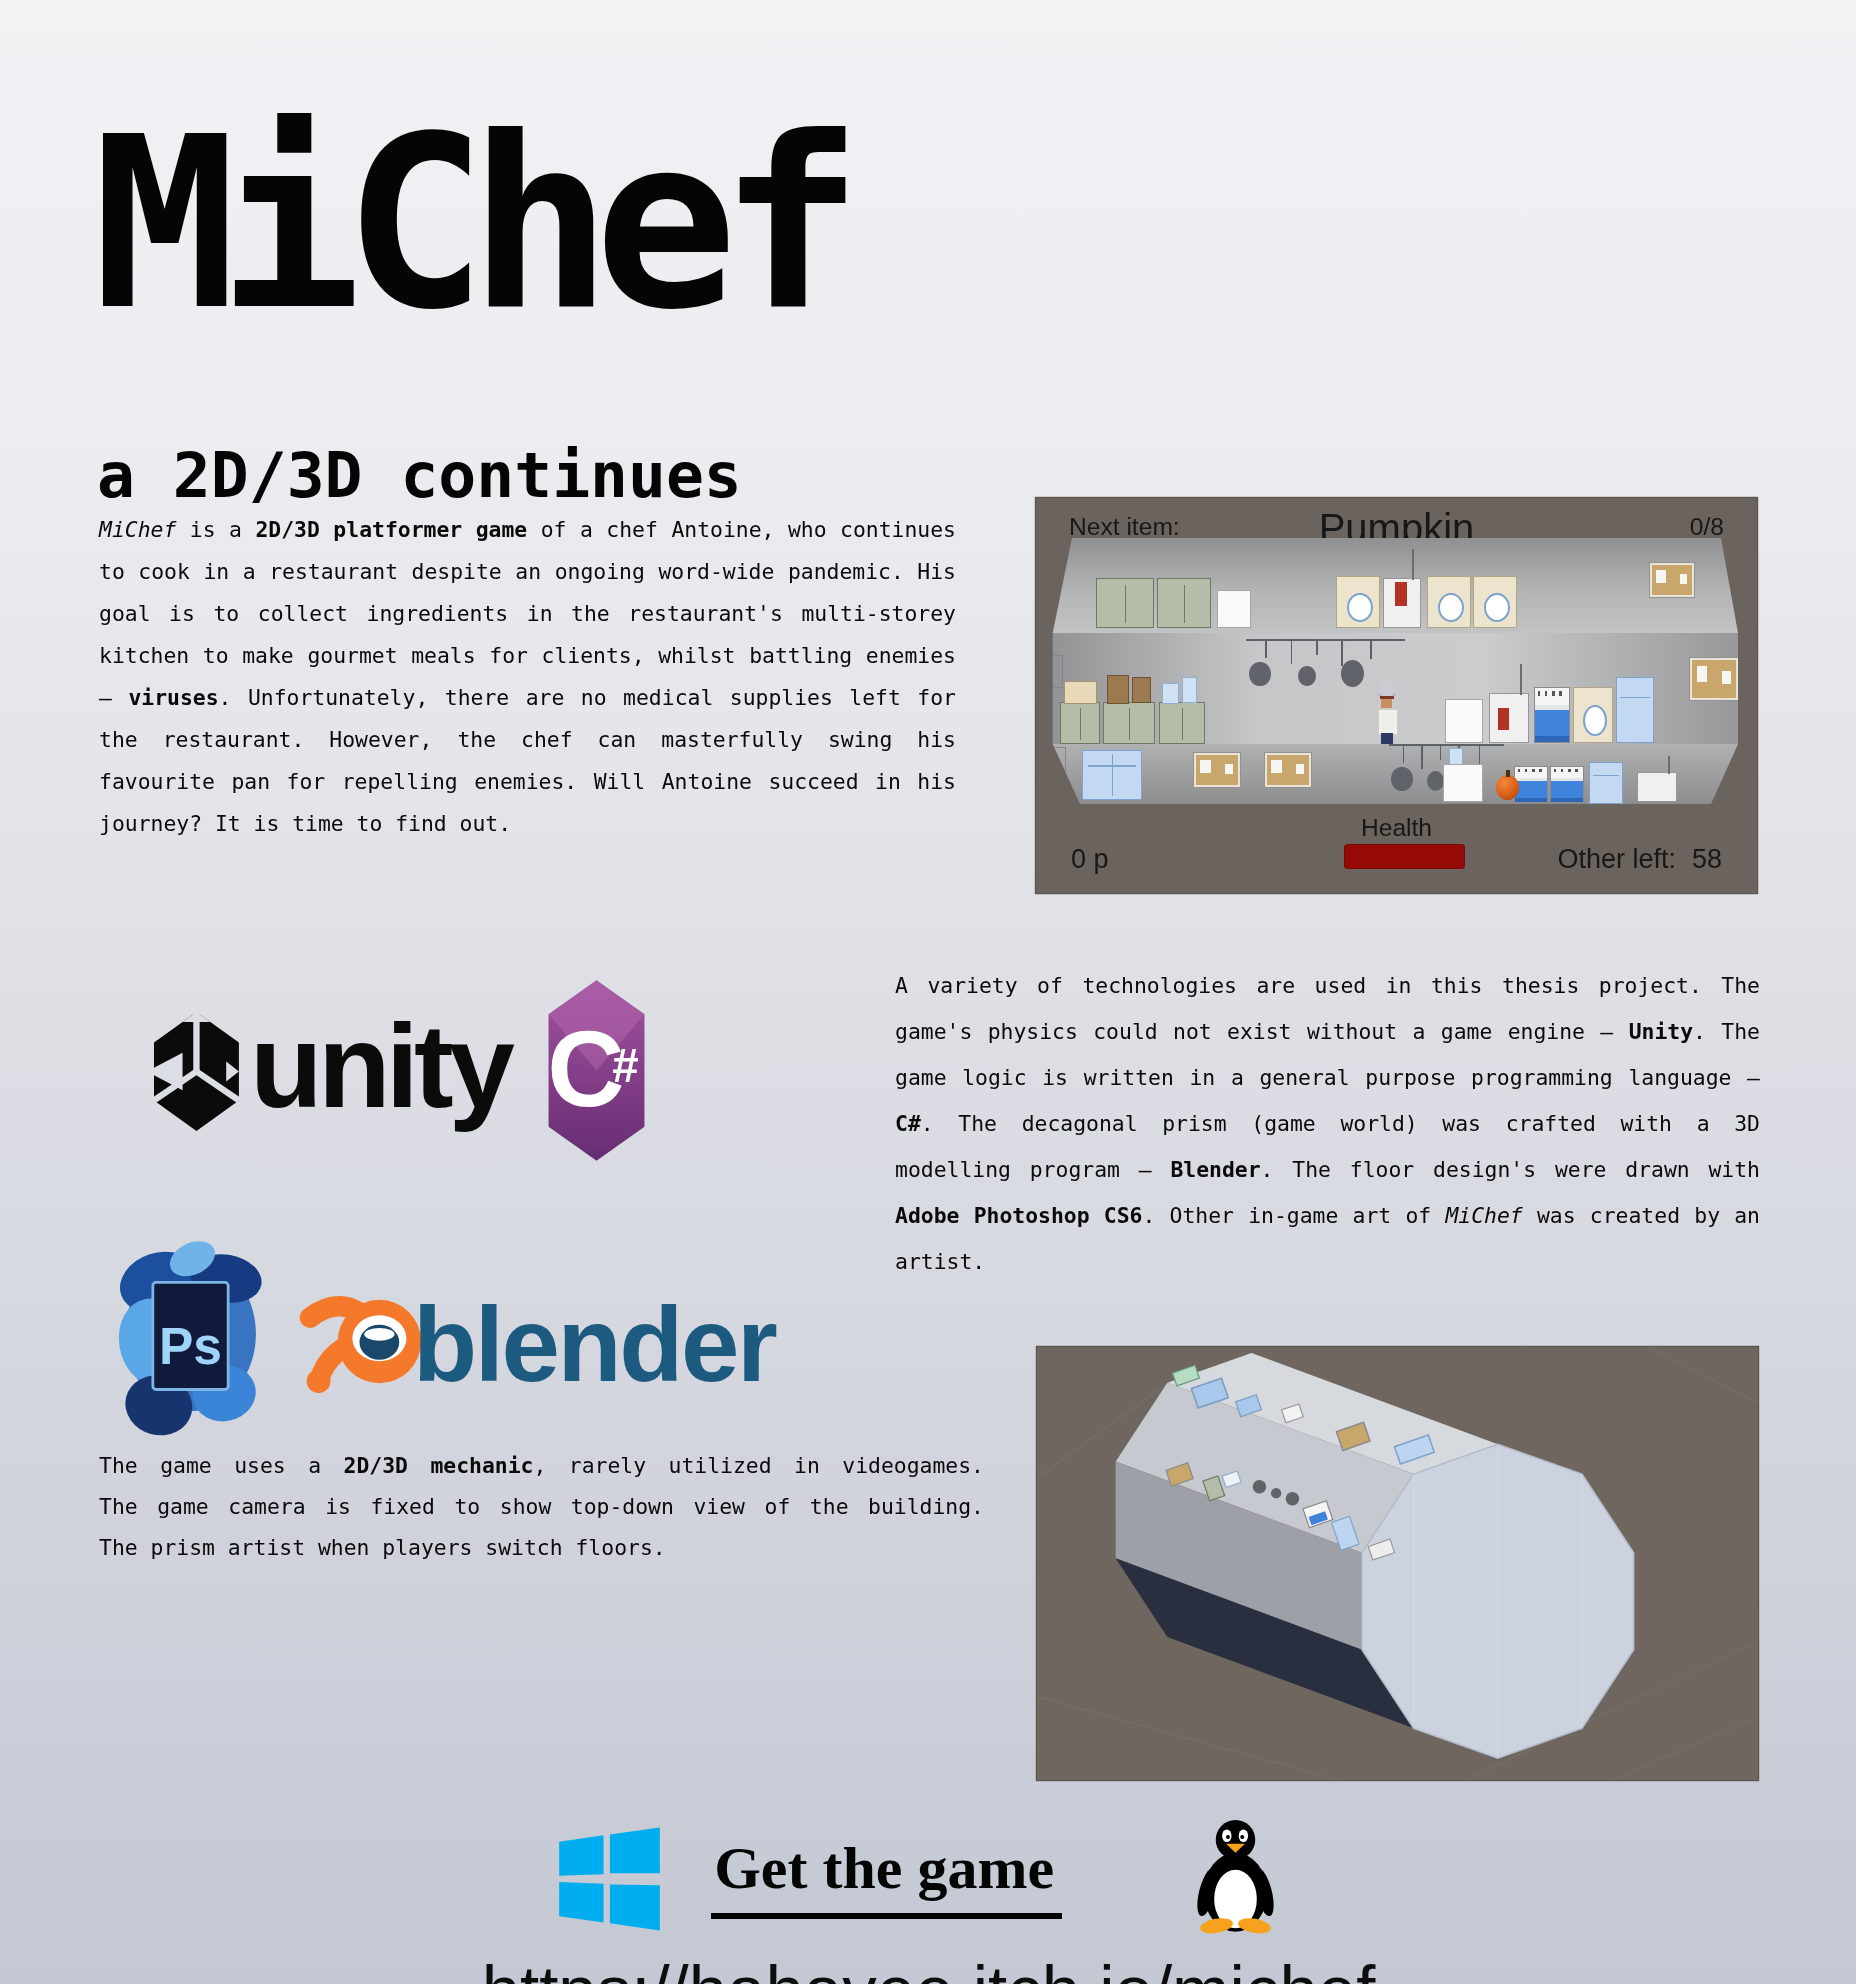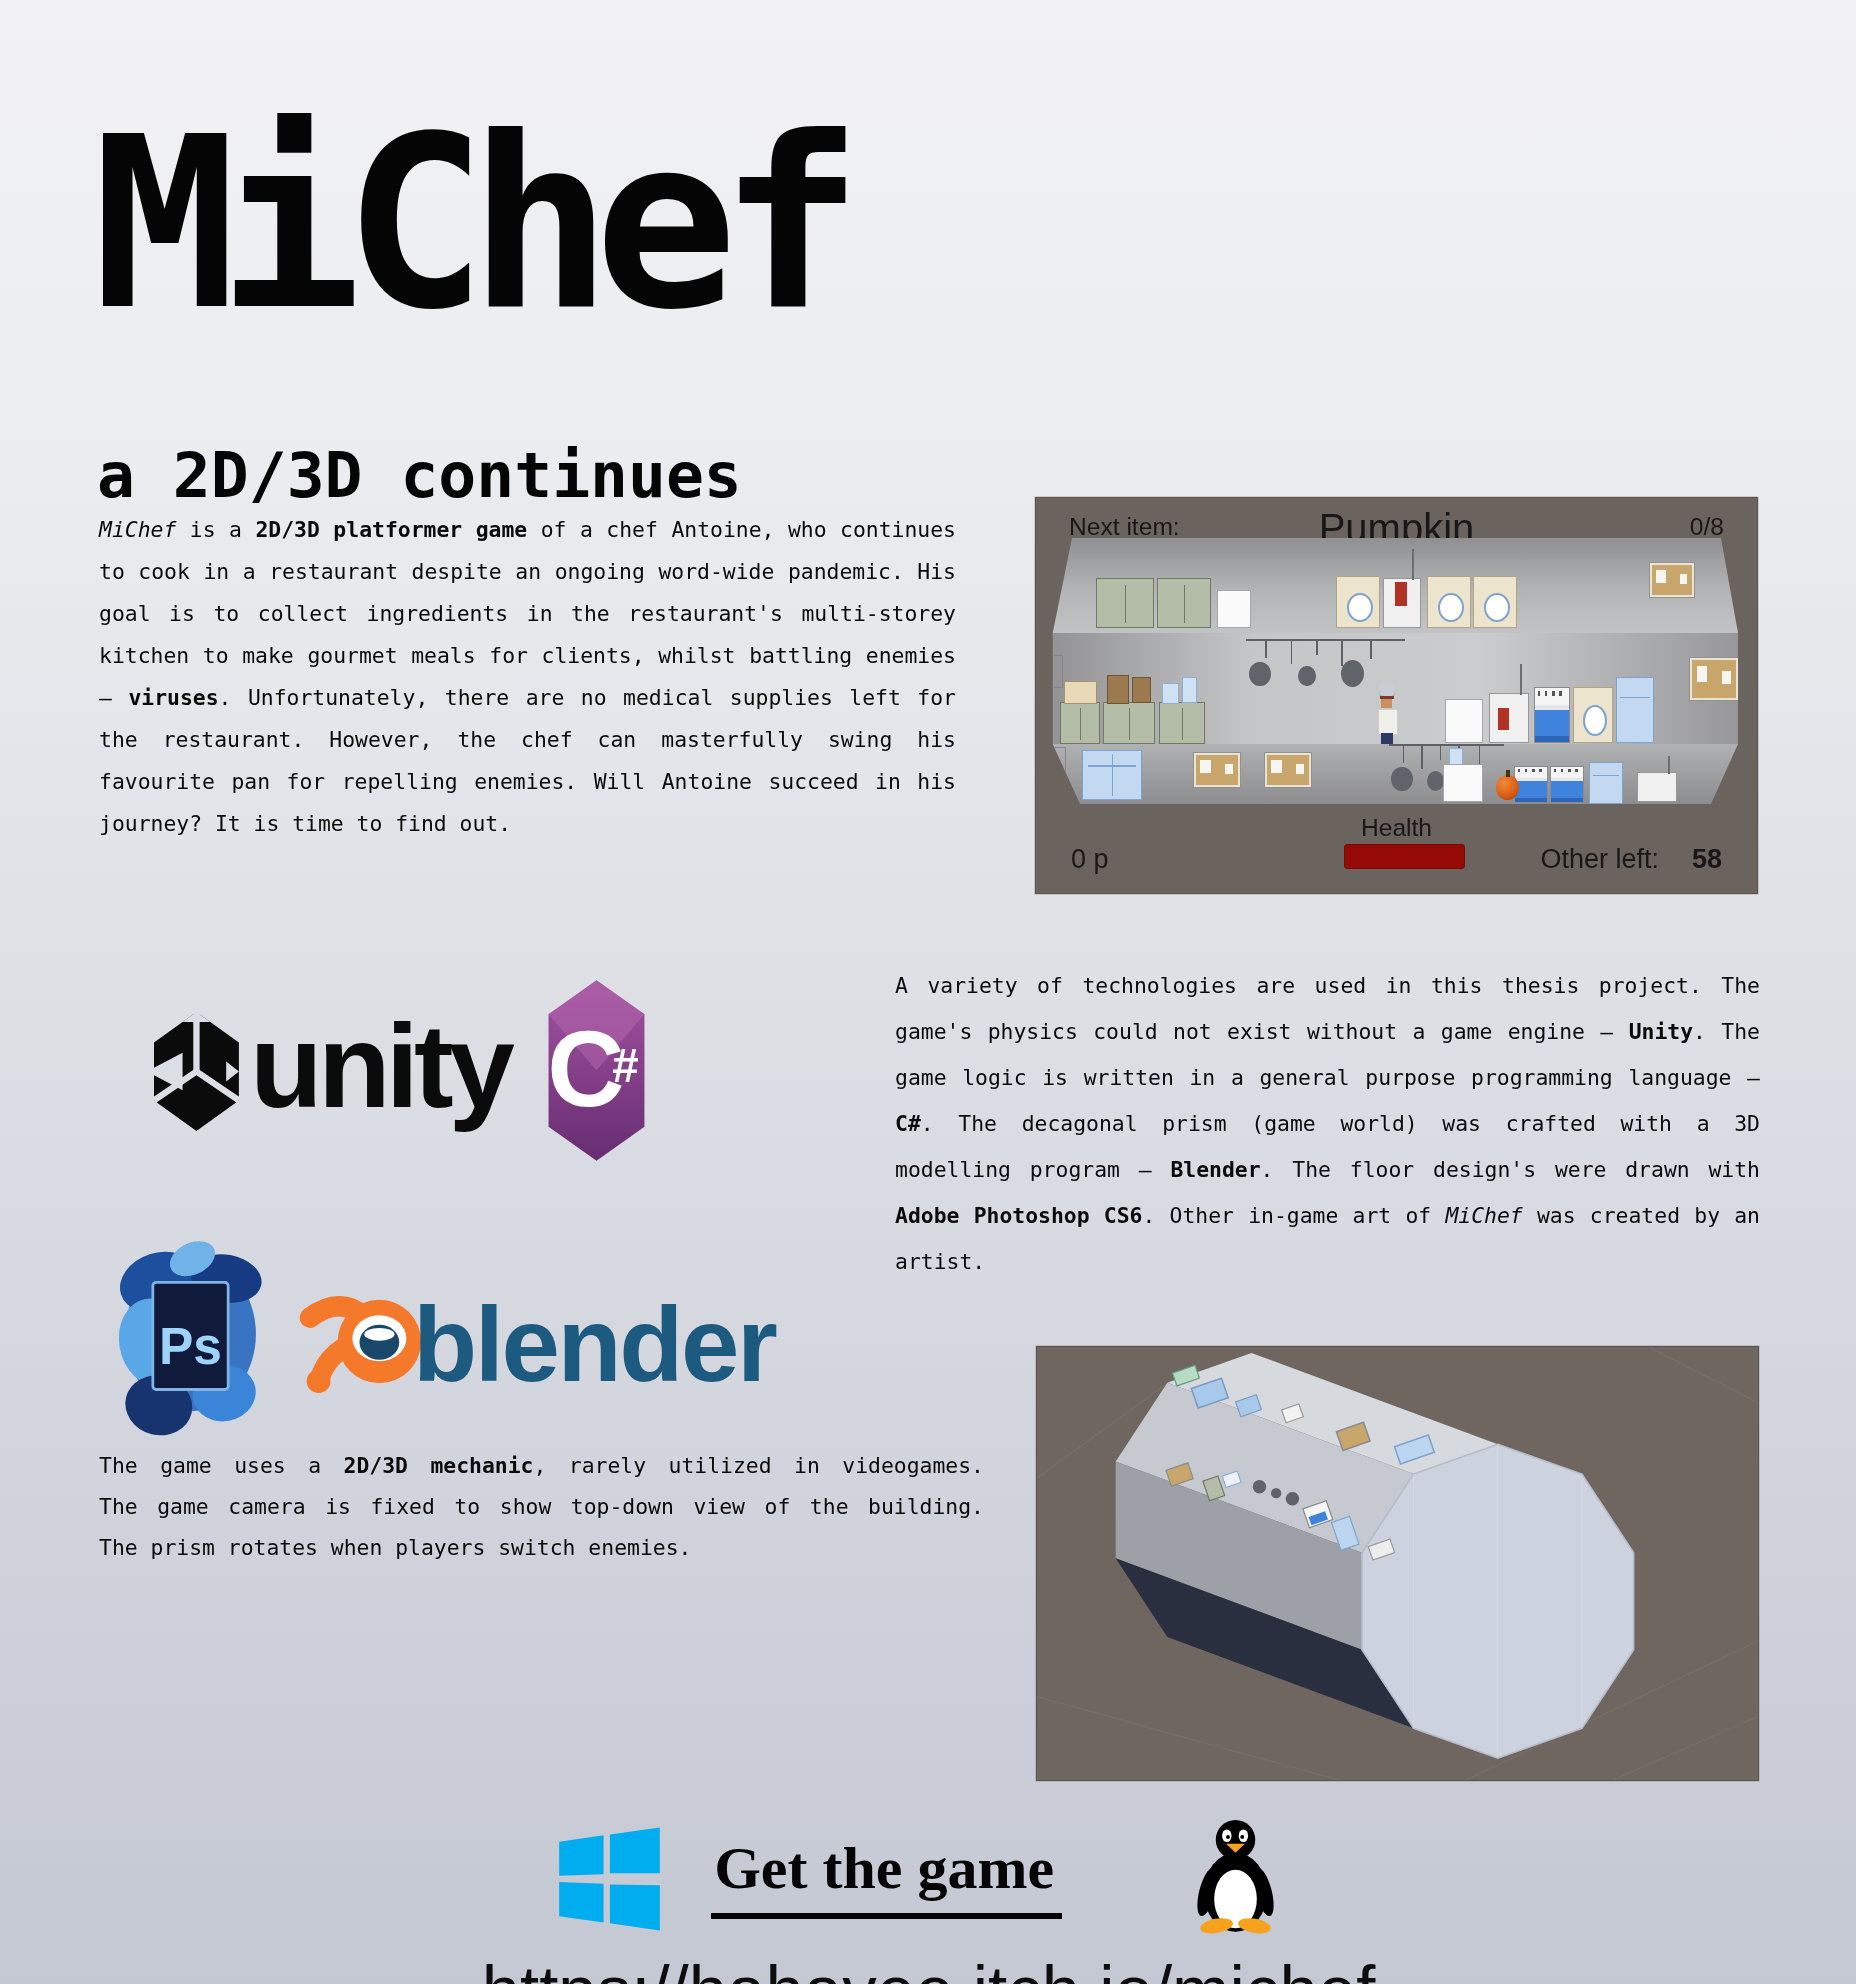--- a/index.html
+++ b/index.html
@@ -64,21 +64,21 @@
   .chef .coat{position:absolute;left:2.8px;top:29px;width:18px;height:24px;background:#efefec;border:0.8px solid #cfcfc8;}
   .chef .pants{position:absolute;left:5.6px;top:53px;width:12.7px;height:11px;background:#2e3a66;}
   .chef .pants::after{content:"";position:absolute;left:-1.6px;bottom:-2.4px;width:16px;height:2.8px;background:#7b3f8e;}
   .hud-next-label{left:33px;top:15px;font-size:24.6px;}
   .hud-next-value{left:0;right:0;text-align:center;top:8px;font-size:40px;}
   .hud-progress{right:33px;top:15px;font-size:24.6px;}
   .hud-score{left:35px;top:346px;font-size:27px;}
   .hud-health-label{left:0;right:0;text-align:center;top:316px;font-size:24.6px;}
   .hud-health-bar{position:absolute;left:308px;top:346px;width:119px;height:23px;background:#950a06;border:1.2px solid #7a0803;border-radius:3.2px;}
   .hud-time{right:35px;top:346px;font-size:27px;}
-  .hud-time .tv{margin-left:33px;font-weight:bold;}
+  .hud-time .tv{margin-left:16px;}
   
   .unity-wrap{position:absolute;left:131px;top:990px;width:302px;height:175px;}
   .unity-wrap svg{position:absolute;left:0;top:16px;}
   .unity-text{position:absolute;left:119px;top:7.1px;font-family:"Liberation Sans",sans-serif;
     font-weight:bold;font-size:119px;letter-spacing:-4.8px;color:#0b0b0b;}
   .csharp-wrap{position:absolute;left:543px;top:975px;}
   .ps-wrap{position:absolute;left:111px;top:1223px;}
   .blender-wrap{position:absolute;left:294px;top:1258px;width:365px;height:159px;}
   .blender-wrap svg{position:absolute;left:0;top:0;}
   .blender-text{position:absolute;left:119px;top:27px;font-family:"Liberation Sans",sans-serif;
@@ -243,21 +243,21 @@
       <ellipse cx="215" cy="202" rx="68" ry="58" fill="#ffffff"></ellipse>
       <ellipse cx="215" cy="212" rx="50" ry="44" fill="#19486a"></ellipse>
       <ellipse cx="215" cy="192" rx="38" ry="16" fill="#ffffff"></ellipse>
     </svg>
     <span class="blender-text">blender</span>
   </div>
 
   <div class="para mech">
     <div class="mline just"><span>The game uses a </span><b>2D/3D mechanic</b><span>, rarely utilized in videogames.</span></div>
     <div class="mline just">The game camera is fixed to show top-down view of the building.</div>
-    <div class="mline">The prism rotates when players switch enemies.</div>
+    <div class="mline">The prism artist when players switch floors.</div>
   </div>
 
   <div class="shot2">
     <svg width="721" height="433" viewBox="0 0 1815 1090">
       <g stroke="#ffffff" stroke-opacity="0.06" stroke-width="3">
         <line x1="0" y1="880" x2="760" y2="1090"></line>
         <line x1="1450" y1="1090" x2="1815" y2="930"></line>
         <line x1="0" y1="330" x2="330" y2="90"></line>
         <line x1="1540" y1="0" x2="1815" y2="140"></line>
         <line x1="1080" y1="1090" x2="1815" y2="740"></line>

